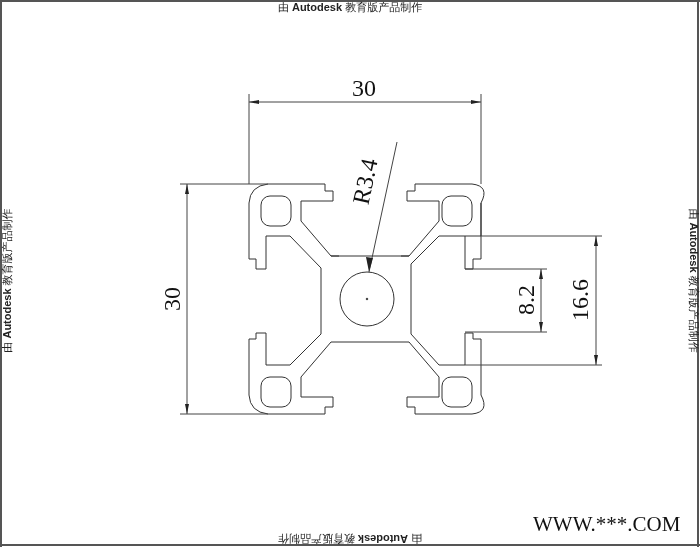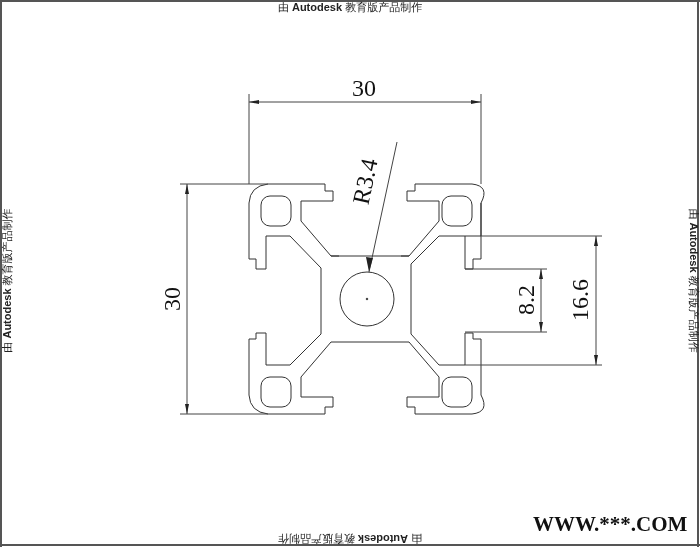--- a/index.html
+++ b/index.html
@@ -4,21 +4,21 @@
 <style>
   html, body { margin: 0; padding: 0; background: #ffffff; }
   body { width: 700px; height: 547px; position: relative; overflow: hidden; }
   #canvas { position: absolute; left: 0; top: 0; width: 700px; height: 547px; }
   .wm { position: absolute; font-family: "Liberation Sans", sans-serif; font-size: 11px; color: #222; white-space: nowrap; }
   .wm b { font-weight: bold; }
   .wm-top { left: 0; width: 700px; top: 0px; text-align: center; }
   .wm-bottom { left: 0; width: 700px; top: 531px; text-align: center; transform: rotate(180deg); }
   .wm-left { left: -93px; top: 273px; width: 200px; text-align: center; transform: rotate(-90deg); }
   .wm-right { left: 593px; top: 273px; width: 200px; text-align: center; transform: rotate(90deg); }
-  .site { position: absolute; left: 533px; top: 512px; font-family: "Liberation Serif", serif; font-size: 21px; color: #111; letter-spacing: 0px; font-weight: bold; }
+  .site { position: absolute; left: 533px; top: 512px; font-family: "Liberation Serif", serif; font-size: 21px; color: #111; letter-spacing: 0px; }
   .dim { font-family: "Liberation Serif", serif; fill: #111; }
 </style>
 </head>
 <body>
 
 <svg id="canvas" viewBox="0 0 700 547" width="700" height="547" xmlns="http://www.w3.org/2000/svg">
 
   <g stroke="#555" stroke-width="2" fill="none">
     <line x1="1" y1="0" x2="1" y2="547"></line>
     <line x1="0" y1="1" x2="700" y2="1"></line>

